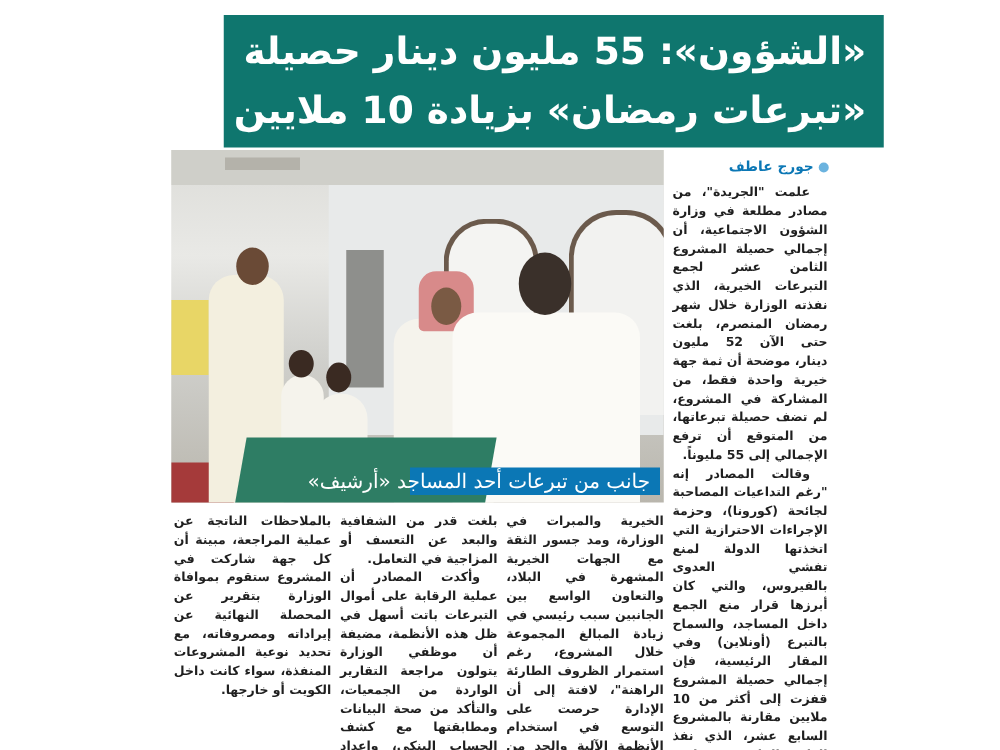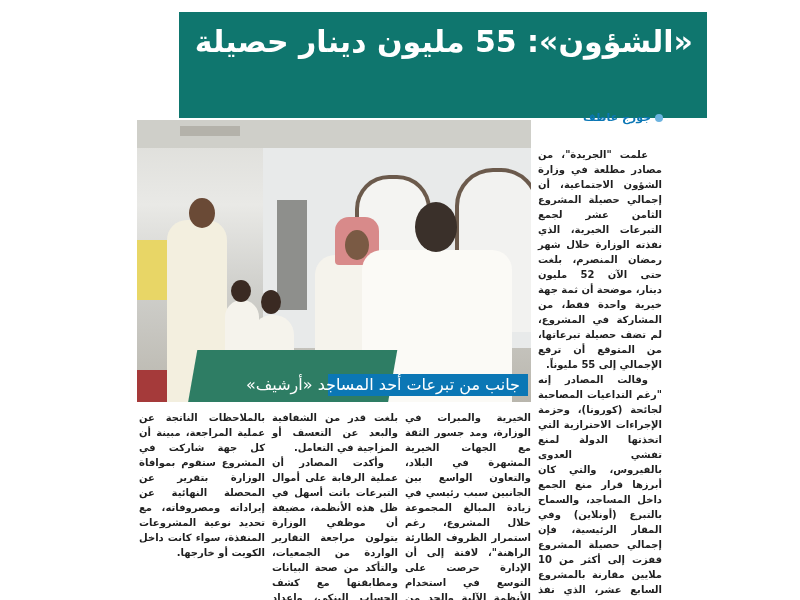--- a/index.html
+++ b/index.html
@@ -21,38 +21,39 @@
   .photo .door { position:absolute; left:140px; top:80px; width:30px; height:110px; background:#8e8f8c; }
   .photo .table { position:absolute; left:55px; top:230px; width:200px; height:60px; background:#2e7d64; transform:skewX(-10deg); }
   .photo .person { position:absolute; border-radius:20px 20px 4px 4px; background:#f5f3ec; }
   .photo .head { position:absolute; border-radius:50%; background:#6a4a36; }
   .photo .scarf { position:absolute; background:#d88a8a; border-radius:14px 14px 4px 4px; }
   .photo .yellow { position:absolute; left:0; top:120px; width:30px; height:60px; background:#e8d666; }
   .photo .carpet { position:absolute; left:0; top:250px; width:50px; height:40px; background:#a53a3a; }
   .caption { position:absolute; left:328px; top:374px; width:200px; height:22px; background:#0b77b5;
              color:#fff; font-size:16px; line-height:22px; direction:rtl; text-align:right;
              padding-right:8px; box-sizing:border-box; white-space:nowrap; }
-  .byline { position:absolute; left:535px; top:111px; width:128px; direction:rtl; text-align:right;
+  .byline { position:absolute; left:535px; top:127px; width:128px; direction:rtl; text-align:right;
             font-weight:bold; font-size:11px; color:#0b77b5; white-space:nowrap; }
   .byline .dot { display:inline-block; width:8px; height:8px; border-radius:50%; background:#6bb3df;
                  margin-left:4px; vertical-align:middle; }
   .col { position:absolute; direction:rtl; text-align:justify; font-size:10px; line-height:15px;
          color:#1f1f1f; font-weight:bold; }
   .col p { margin:0; }
   .col .indent { text-indent:14px; }
   .col1 { left:538px; top:147px; width:124px; }
   .col2 { left:405px; top:410px; width:126px; }
   .col3 { left:272px; top:410px; width:126px; }
   .col4 { left:139px; top:410px; width:126px; }
 </style>
 </head>
 <body>
 
 <div class="headline">
   <div class="line">«الشؤون»: 55 مليون دينار حصيلة</div>
+  <div class="line">«تبرعات رمضان» بزيادة 10 ملايين</div>
 </div>
 
 <div class="photo">
   <div class="ceiling"></div>
   <div class="vent"></div>
   <div class="wall-r"></div>
   <div class="door"></div>
   <div class="arch1"></div>
   <div class="arch2"></div>
   <div class="carpet"></div>

